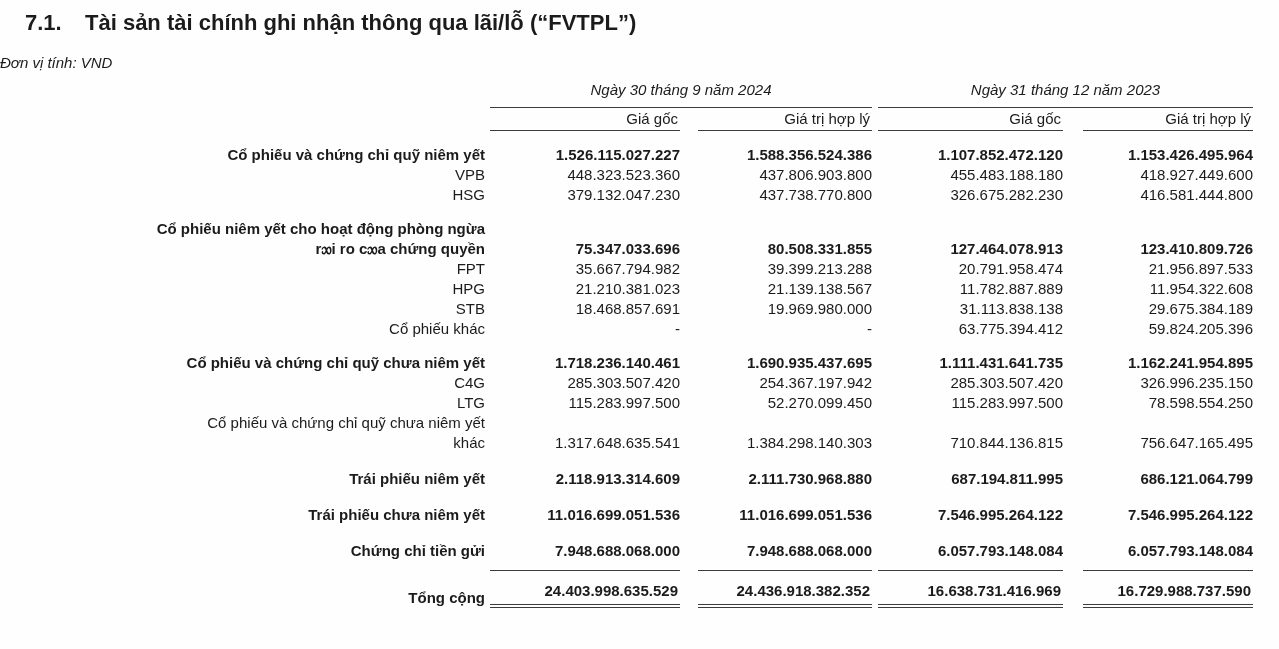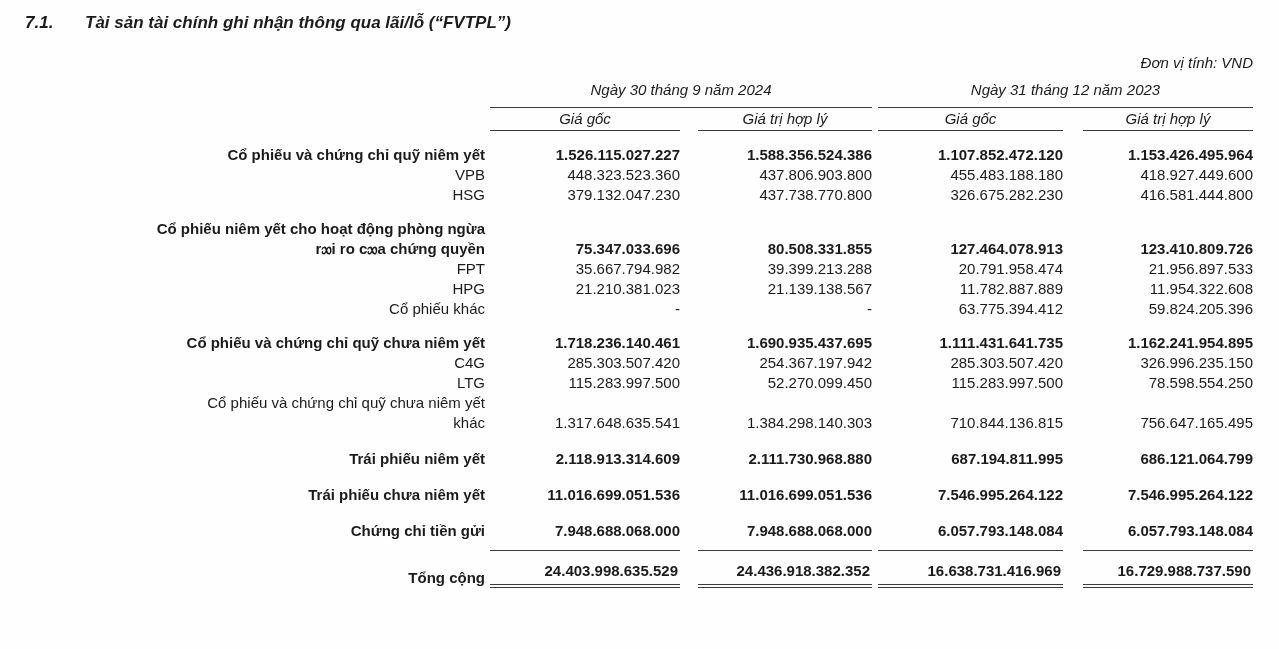--- a/index.html
+++ b/index.html
@@ -13,32 +13,31 @@
     height: 649px;
     background: #fefefe;
     font-family: "Liberation Sans", sans-serif;
     color: #1b1b1b;
     box-sizing: border-box;
     overflow: hidden;
   }
   .title-row {
     padding: 12px 0 0 25px;
     font-weight: bold;
-    font-style: italic;
-    font-size: 17px;
+    font-size: 22px;
     line-height: 22px;
   }
   .sec-num {
     display: inline-block;
     width: 60px;
   }
   .unit-row {
     margin-top: 20px;
     padding-right: 26px;
-    text-align: right;
+    text-align: left;
     font-style: italic;
     font-size: 15px;
     line-height: 18px;
   }
   table.fin-table {
     margin-left: 85px;
     margin-top: 8px;
     width: 1168px;
     border-collapse: collapse;
     table-layout: fixed;
@@ -53,22 +52,21 @@
     border-bottom: 1.6px solid #3c3c3c;
     text-align: center;
     font-style: italic;
     line-height: 19px;
     padding-bottom: 8px;
   }
   .gl1 { margin-left: 5px; }
   .gl2 { margin-left: 6px; }
   .sub-line {
     border-bottom: 1.6px solid #3c3c3c;
-    text-align: center;
-    font-style: italic;
+    text-align: right;
     line-height: 19px;
     padding: 1px 2px 2px;
   }
   .m1 { margin-left: 5px; }
   .m2 { margin-left: 18px; }
   .m3 { margin-left: 6px; }
   .m4 { margin-left: 20px; }
   
   .cell-label {
     line-height: 20px;
@@ -182,20 +180,27 @@
           <td class="cell-num">21.956.897.533</td>
         </tr>
         <tr class="row-item">
           <td class="cell-label">HPG</td>
           <td class="cell-num">21.210.381.023</td>
           <td class="cell-num">21.139.138.567</td>
           <td class="cell-num">11.782.887.889</td>
           <td class="cell-num">11.954.322.608</td>
         </tr>
         <tr class="row-item">
+          <td class="cell-label">STB</td>
+          <td class="cell-num">18.468.857.691</td>
+          <td class="cell-num">19.969.980.000</td>
+          <td class="cell-num">31.113.838.138</td>
+          <td class="cell-num">29.675.384.189</td>
+        </tr>
+        <tr class="row-item">
           <td class="cell-label">Cổ phiếu khác</td>
           <td class="cell-num">-</td>
           <td class="cell-num">-</td>
           <td class="cell-num">63.775.394.412</td>
           <td class="cell-num">59.824.205.396</td>
         </tr>
         <tr class="row-section">
           <td class="cell-label">Cổ phiếu và chứng chỉ quỹ chưa niêm yết</td>
           <td class="cell-num">1.718.236.140.461</td>
           <td class="cell-num">1.690.935.437.695</td>

